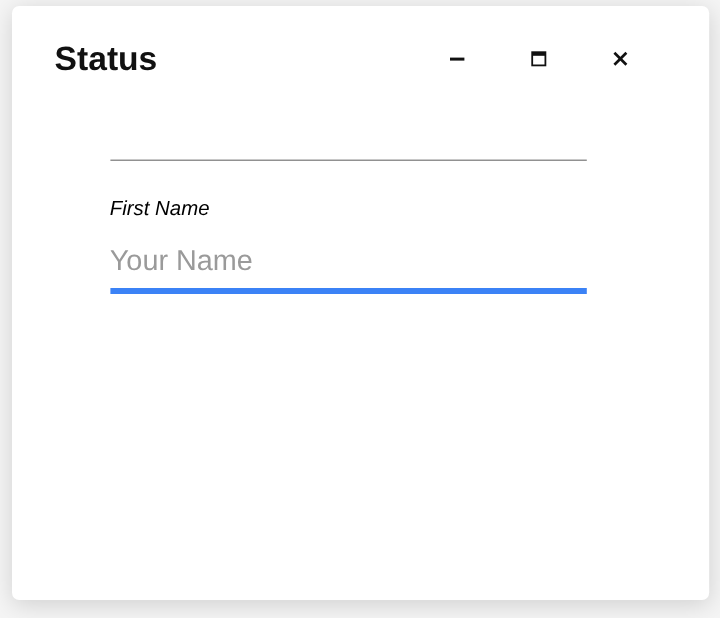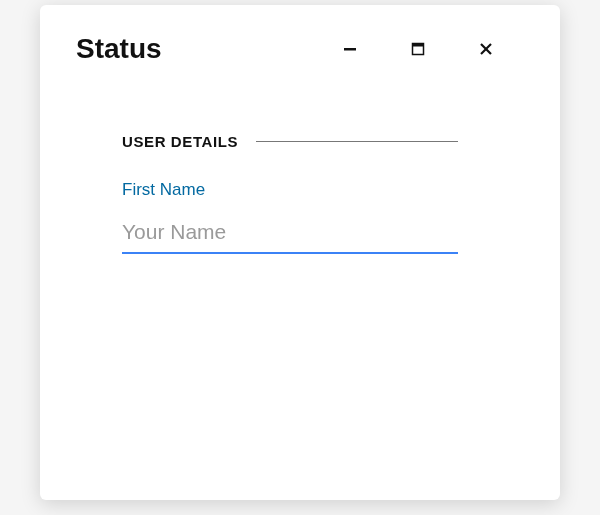--- a/index.html
+++ b/index.html
@@ -11,21 +11,21 @@
       font-family: Arial, Helvetica, sans-serif;
       background: #f5f5f5;
       display: flex;
       justify-content: center;
       align-items: flex-start;
       padding: 0;
       width: 600px;
       height: 515px;
     }
     .window {
-      width: 520px;
+      width: 581px;
       height: 495px;
       background: #ffffff;
       border-radius: 6px;
       box-shadow: 0 4px 20px rgba(0,0,0,0.15);
       margin-top: 5px;
       padding: 28px 56px 36px 36px;
     }
     .titlebar {
       display: flex;
       align-items: center;
@@ -74,29 +74,30 @@
     .section-line {
       flex: 1;
       height: 1px;
       background: #777;
     }
     .field {
       margin-bottom: 34px;
     }
     .field-label {
       font-size: 17px;
-      color: #0369a1;
+      color: #000000;
       display: block;
       margin-bottom: 16px;
+      font-style: italic;
     }
     .field-input {
       width: 100%;
       border: none;
-      border-bottom: 2px solid #3b82f6;
-      font-size: 21px;
+      border-bottom: 5px solid #3b82f6;
+      font-size: 24px;
       padding: 4px 0 8px 0;
       background: transparent;
       color: #ec4899;
       outline: none;
     }
     .field-input::placeholder {
       color: #9a9a9a;
     }
   </style>
 </head>
@@ -121,21 +122,20 @@
         <svg viewBox="0 0 16 16">
             <line x1="3" y1="3" x2="13" y2="13" stroke="currentColor" stroke-width="2.2"></line>
             <line x1="13" y1="3" x2="3" y2="13" stroke="currentColor" stroke-width="2.2"></line>
           </svg>
       </div>
     </div>
   </div>
 
   <div class="content">
     <div class="section-row">
-      <span class="section-title">USER DETAILS</span>
       <span class="section-line"></span>
     </div>
 
     <div class="field">
       <label class="field-label">First Name</label>
       <input type="text" class="field-input" placeholder="Your Name" style="">
     </div>
 
     <div class="field">
     </div>

